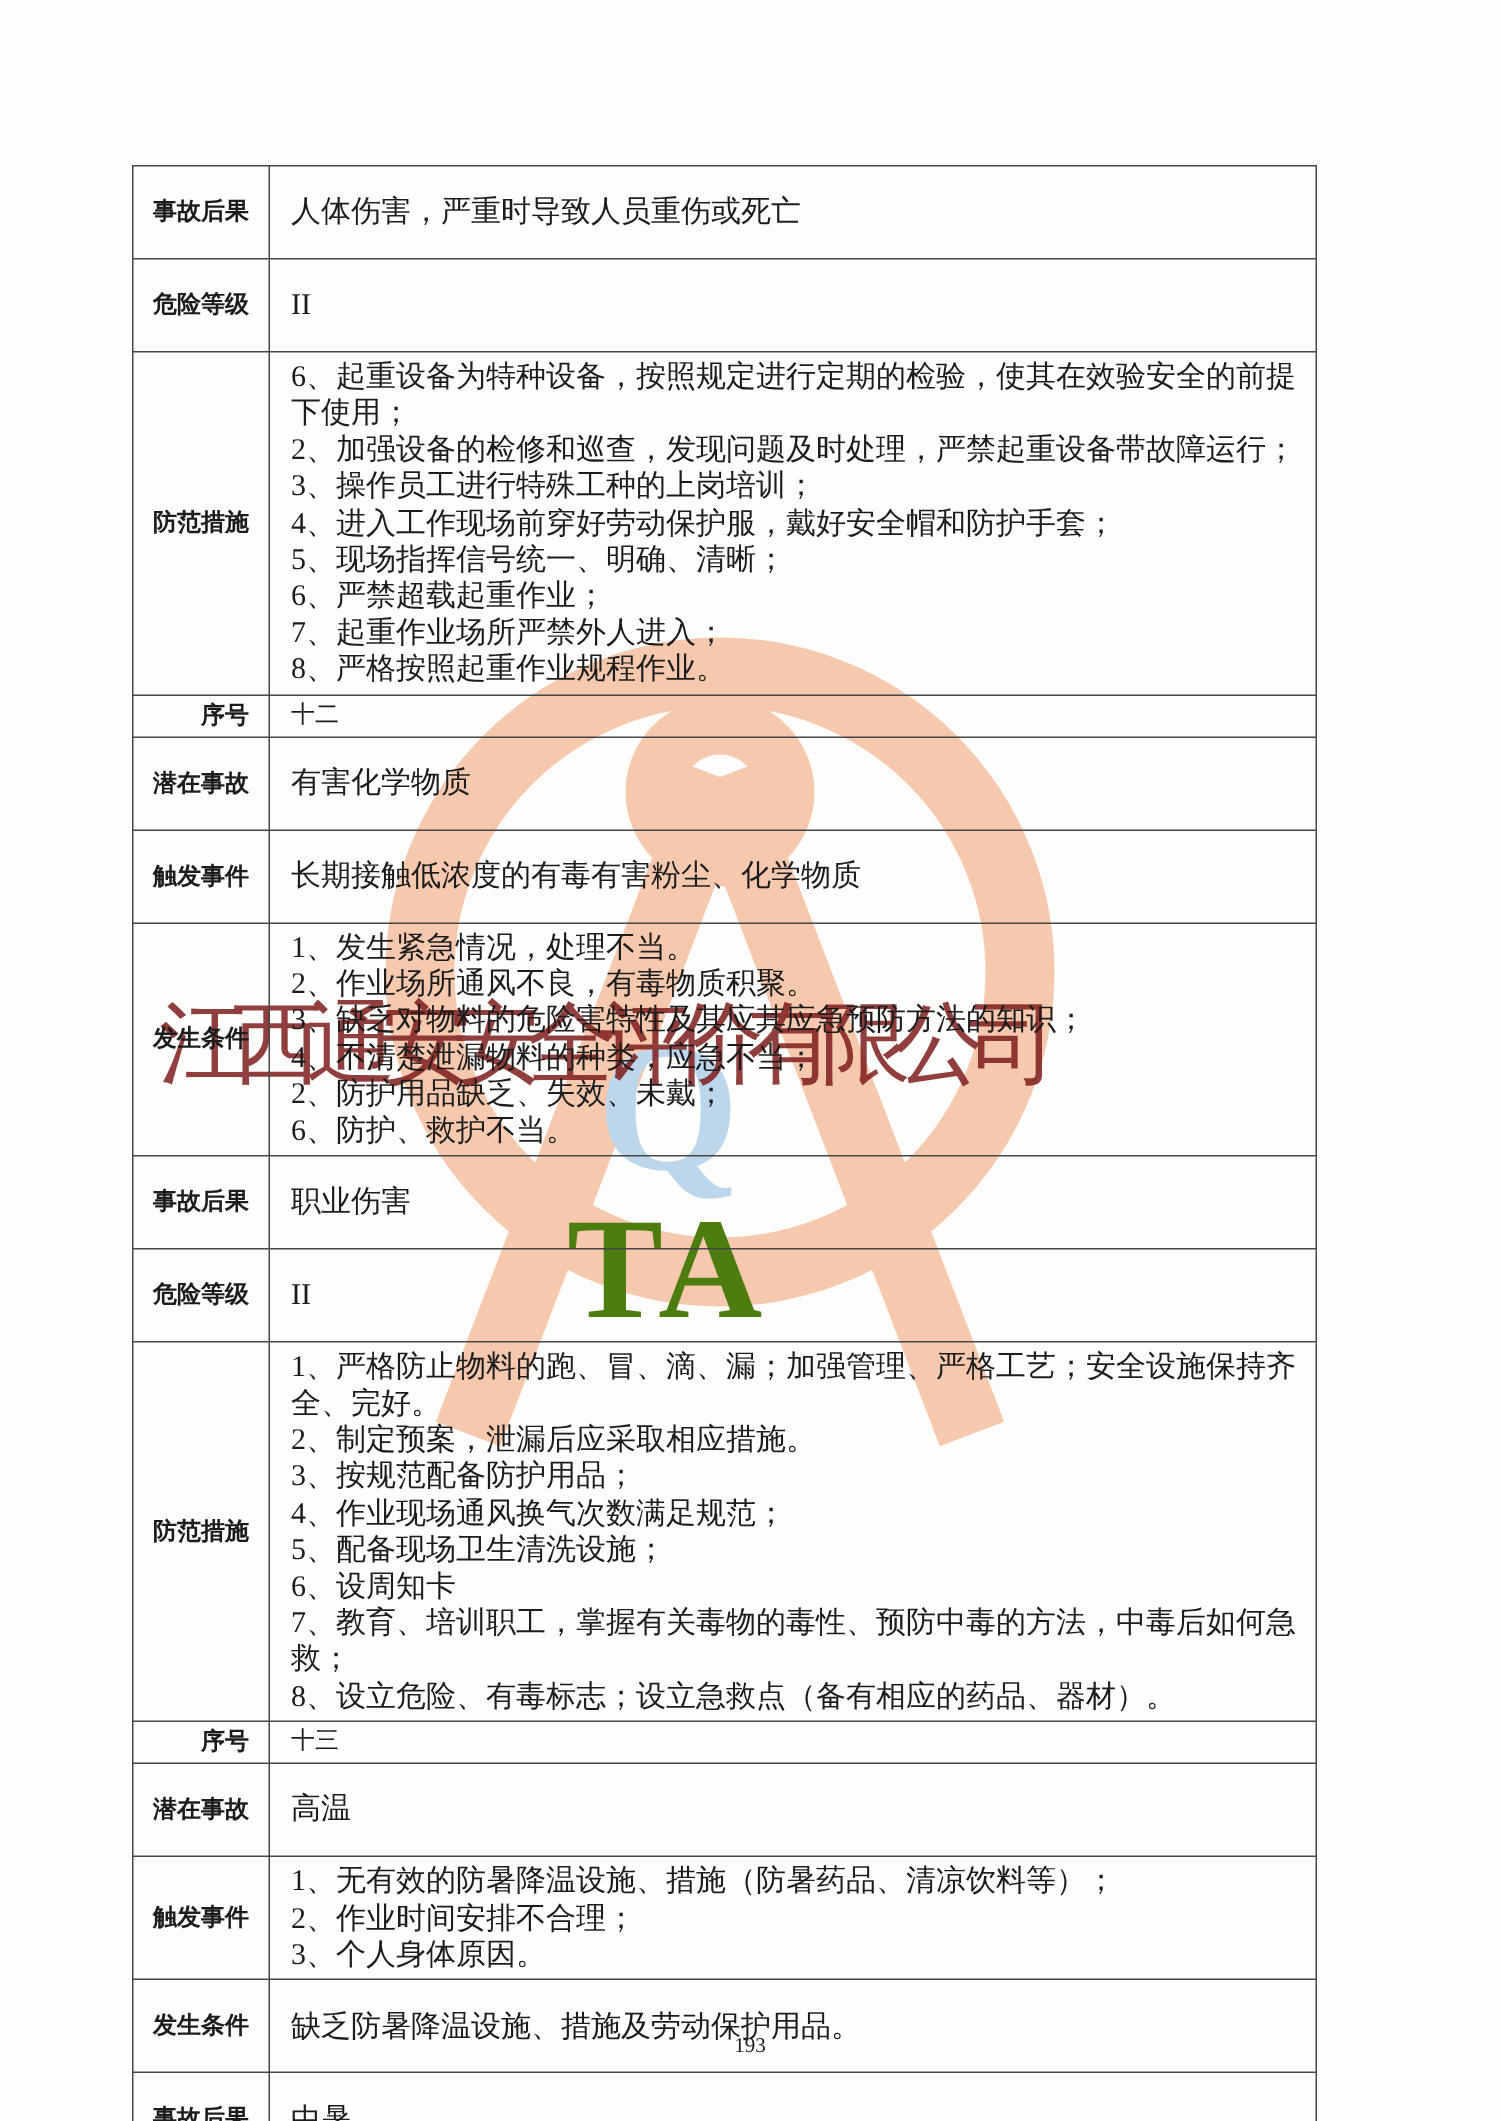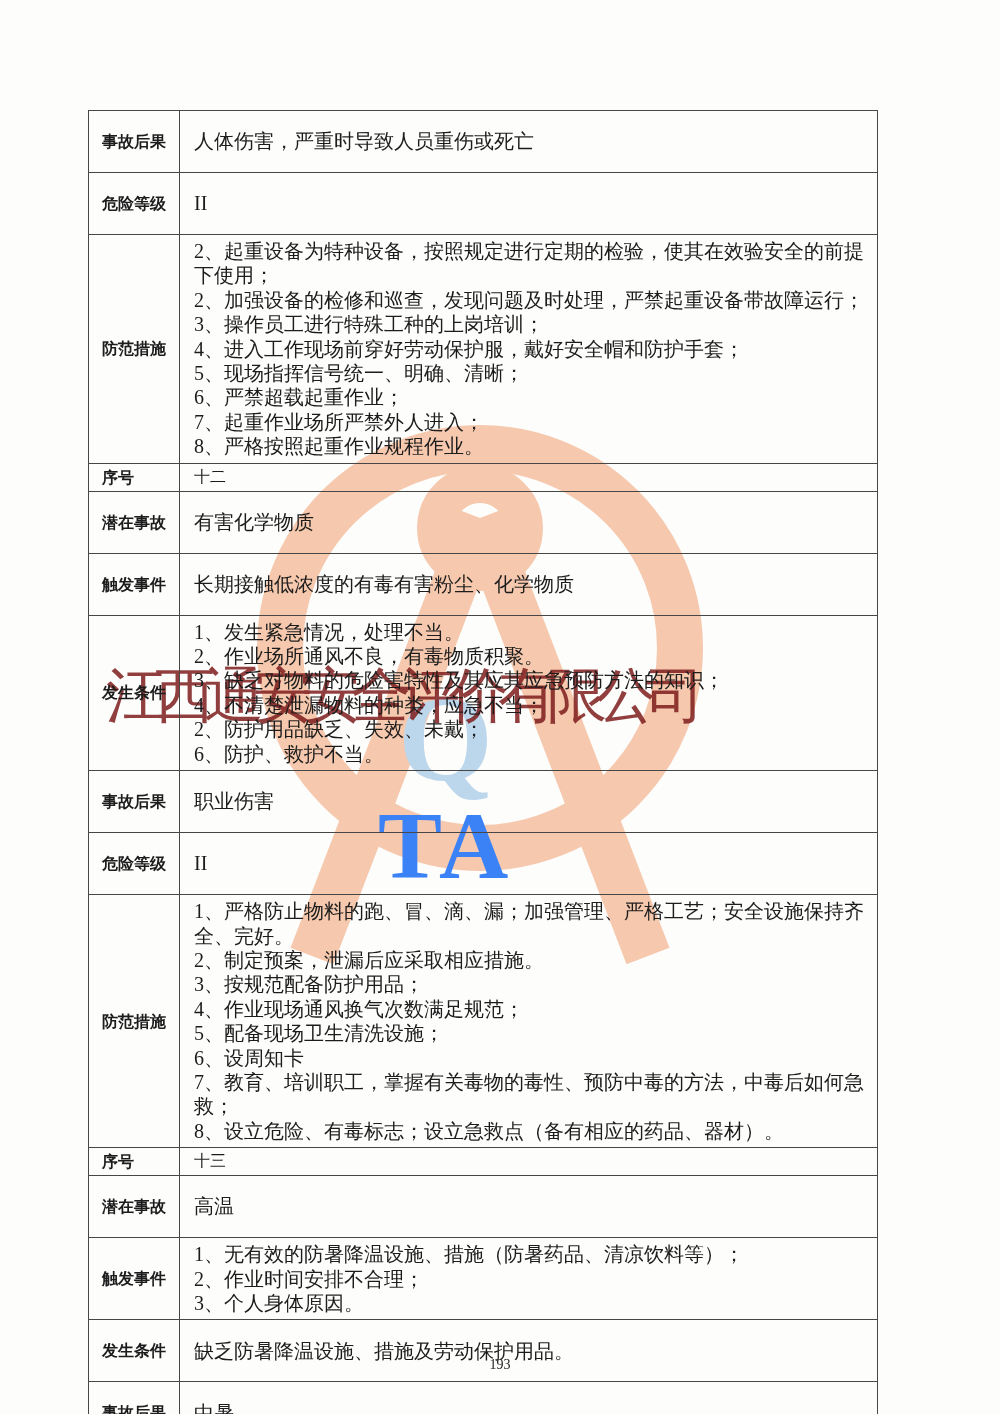--- a/index.html
+++ b/index.html
@@ -25,21 +25,21 @@
   .wm{position:absolute;z-index:0;pointer-events:none;}
   .wm-logo{left:240px;top:398px;width:480px;height:575px;}
   .wm-q{
     left:398px;top:678px;
     font-size:122px;line-height:122px;font-weight:bold;
     color:#bcd6ec;font-family:"Liberation Serif",serif;
   }
   .wm-ta{
     left:378px;top:796px;
     font-size:96px;line-height:100px;font-weight:bold;letter-spacing:4px;
-    color:#3b82f6;font-family:"Liberation Serif",serif;
+    color:#4d7c0f;font-family:"Liberation Serif",serif;
   }
   .wm-company{
     left:106px;top:648px;
     font-size:60px;line-height:96px;letter-spacing:-11px;
     color:#7f1d1d;opacity:.85;white-space:nowrap;
     font-family:"Liberation Serif","DejaVu Serif",serif;
   }
   
   table.risk{
     position:absolute;left:88px;top:110px;width:790px;
@@ -47,21 +47,21 @@
     z-index:2;background:transparent;
   }
   table.risk th,table.risk td{
     border:1px solid #474747;
     vertical-align:middle;
     background:transparent;
   }
   table.risk th{
     width:64px;
     font-size:16px;font-weight:bold;
-    text-align:left;line-height:27px;
+    text-align:right;line-height:27px;
     padding:2px 13px;
   }
   table.risk td{
     font-size:20px;
     padding:3px 8px 3px 14px;
     text-align:left;
   }
   tr.row-single th,tr.row-single td{height:55px;}
   tr.row-seq th,tr.row-seq td{height:26px;padding-top:0;padding-bottom:0;margin-left:48px;}
   tr.row-seq td{font-size:16px;font-family:Liberation Serif, serif;}
@@ -102,21 +102,21 @@
         </tr>
         <tr class="row-single">
           <th>危险等级</th>
           <td>
             <div class="line">II</div>
           </td>
         </tr>
         <tr class="row-multi">
           <th>防范措施</th>
           <td>
-            <div class="line">2、起重设备为特种设备，按照规定进行定期的检验，使其在效验安全的前提下使用；</div>
+            <div class="line">6、起重设备为特种设备，按照规定进行定期的检验，使其在效验安全的前提下使用；</div>
             <div class="line">2、加强设备的检修和巡查，发现问题及时处理，严禁起重设备带故障运行；</div>
             <div class="line">3、操作员工进行特殊工种的上岗培训；</div>
             <div class="line">4、进入工作现场前穿好劳动保护服，戴好安全帽和防护手套；</div>
             <div class="line">5、现场指挥信号统一、明确、清晰；</div>
             <div class="line">6、严禁超载起重作业；</div>
             <div class="line">7、起重作业场所严禁外人进入；</div>
             <div class="line">8、严格按照起重作业规程作业。</div>
           </td>
         </tr>
         <tr class="row-seq">

